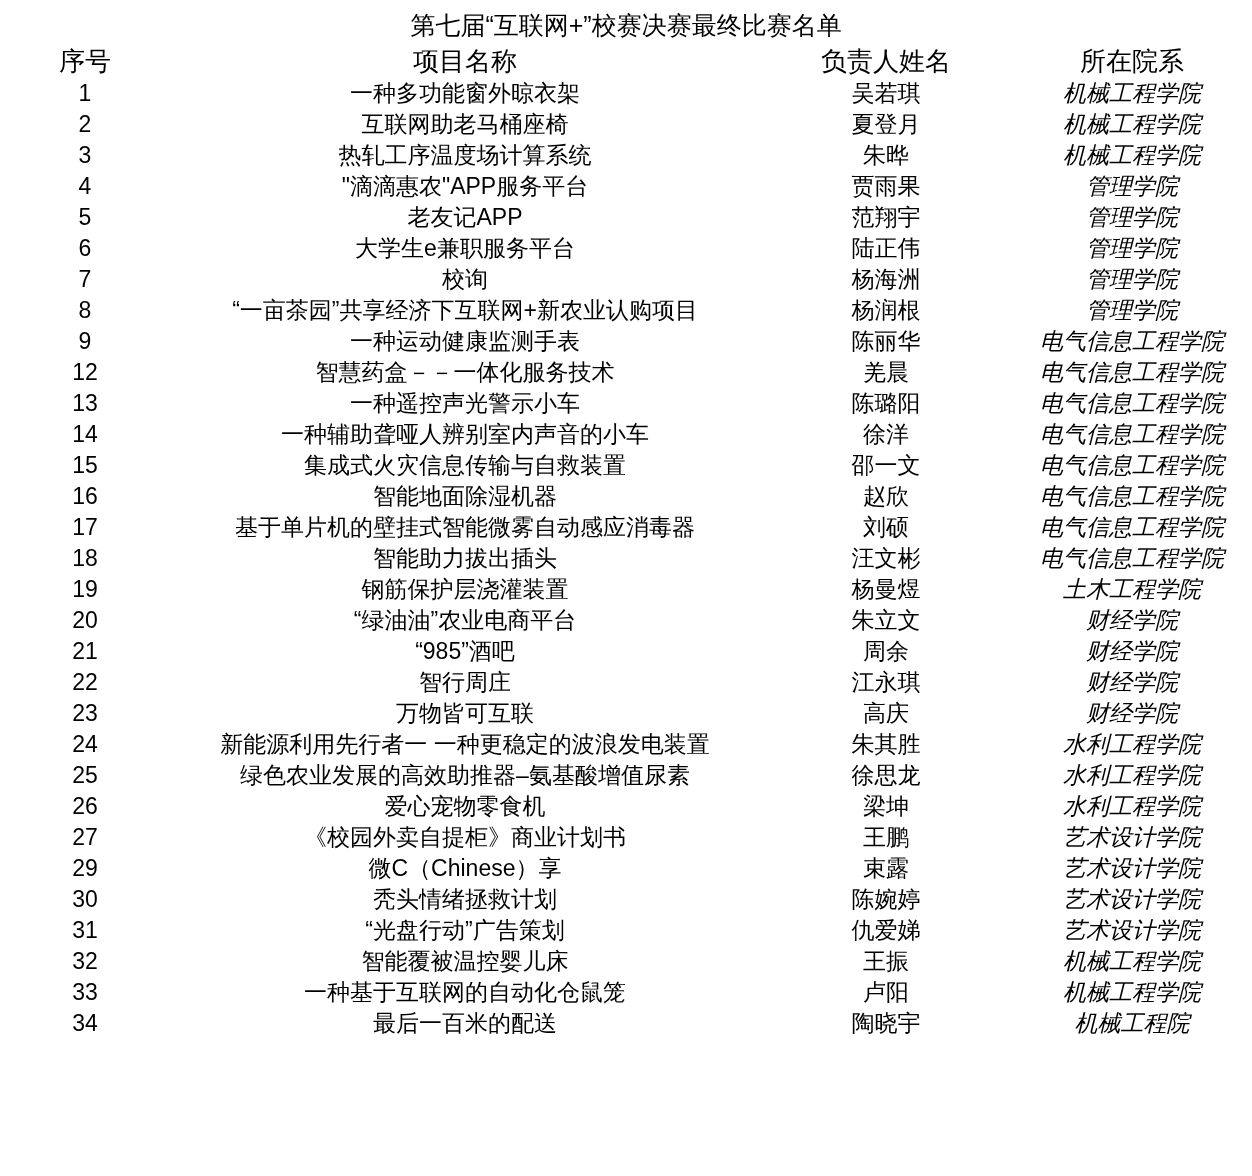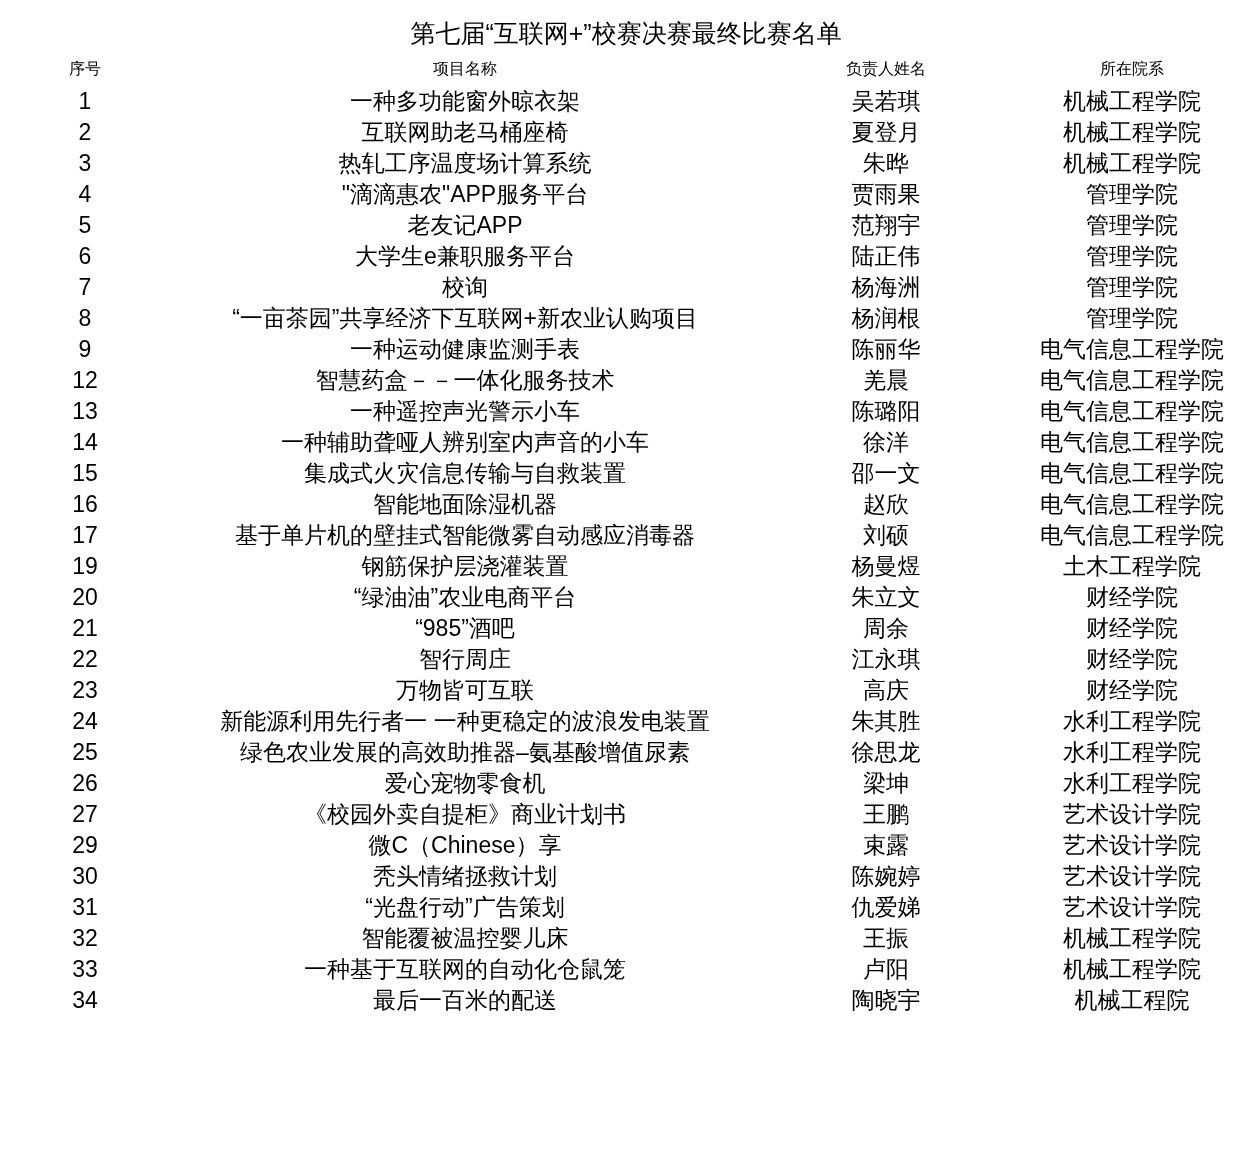--- a/index.html
+++ b/index.html
@@ -18,21 +18,21 @@
     width: 1252px;
     height: 1176px;
     position: relative;
     box-sizing: border-box;
     padding: 0;
   }
   .doc-title {
     text-align: center;
     font-size: 25px;
     line-height: 34px;
-    padding-top: 16px;
+    padding-top: 8px;
     padding-bottom: 2px;
     letter-spacing: 0px;
     white-space: nowrap;
   }
   table.roster {
     width: 1252px;
     border-collapse: collapse;
     table-layout: fixed;
   }
   table.roster col.c-idx    { width: 170px; }
@@ -45,28 +45,28 @@
     vertical-align: middle;
     font-weight: normal;
     font-size: 23px;
     line-height: 31px;
     height: 31px;
     padding: 0;
     white-space: nowrap;
     overflow: hidden;
   }
   table.roster thead th {
-    font-size: 16px;
+    font-size: 26px;
     line-height: 34px;
     height: 34px;
   }
   td.idx { font-size: 22px; }
   td.proj { font-size: 23px; margin-top: 12px; }
   td.leader { font-size: 23px; margin-top: 16px; }
-  td.dept { font-size: 23px; }
+  td.dept { font-size: 23px; font-style: italic; }
 </style>
 </head>
 <body>
 
 <div class="page">
 
   <div class="doc-title">第七届“互联网+”校赛决赛最终比赛名单</div>
 
   <table class="roster">
     <colgroup>
@@ -168,20 +168,26 @@
           <td class="leader">赵欣</td>
           <td class="dept">电气信息工程学院</td>
         </tr>
         <tr>
           <td class="idx">17</td>
           <td class="proj">基于单片机的壁挂式智能微雾自动感应消毒器</td>
           <td class="leader">刘硕</td>
           <td class="dept">电气信息工程学院</td>
         </tr>
         <tr>
+          <td class="idx">18</td>
+          <td class="proj">智能助力拔出插头</td>
+          <td class="leader">汪文彬</td>
+          <td class="dept">电气信息工程学院</td>
+        </tr>
+        <tr>
           <td class="idx">19</td>
           <td class="proj">钢筋保护层浇灌装置</td>
           <td class="leader">杨曼煜</td>
           <td class="dept">土木工程学院</td>
         </tr>
         <tr>
           <td class="idx">20</td>
           <td class="proj">“绿油油”农业电商平台</td>
           <td class="leader">朱立文</td>
           <td class="dept">财经学院</td>

